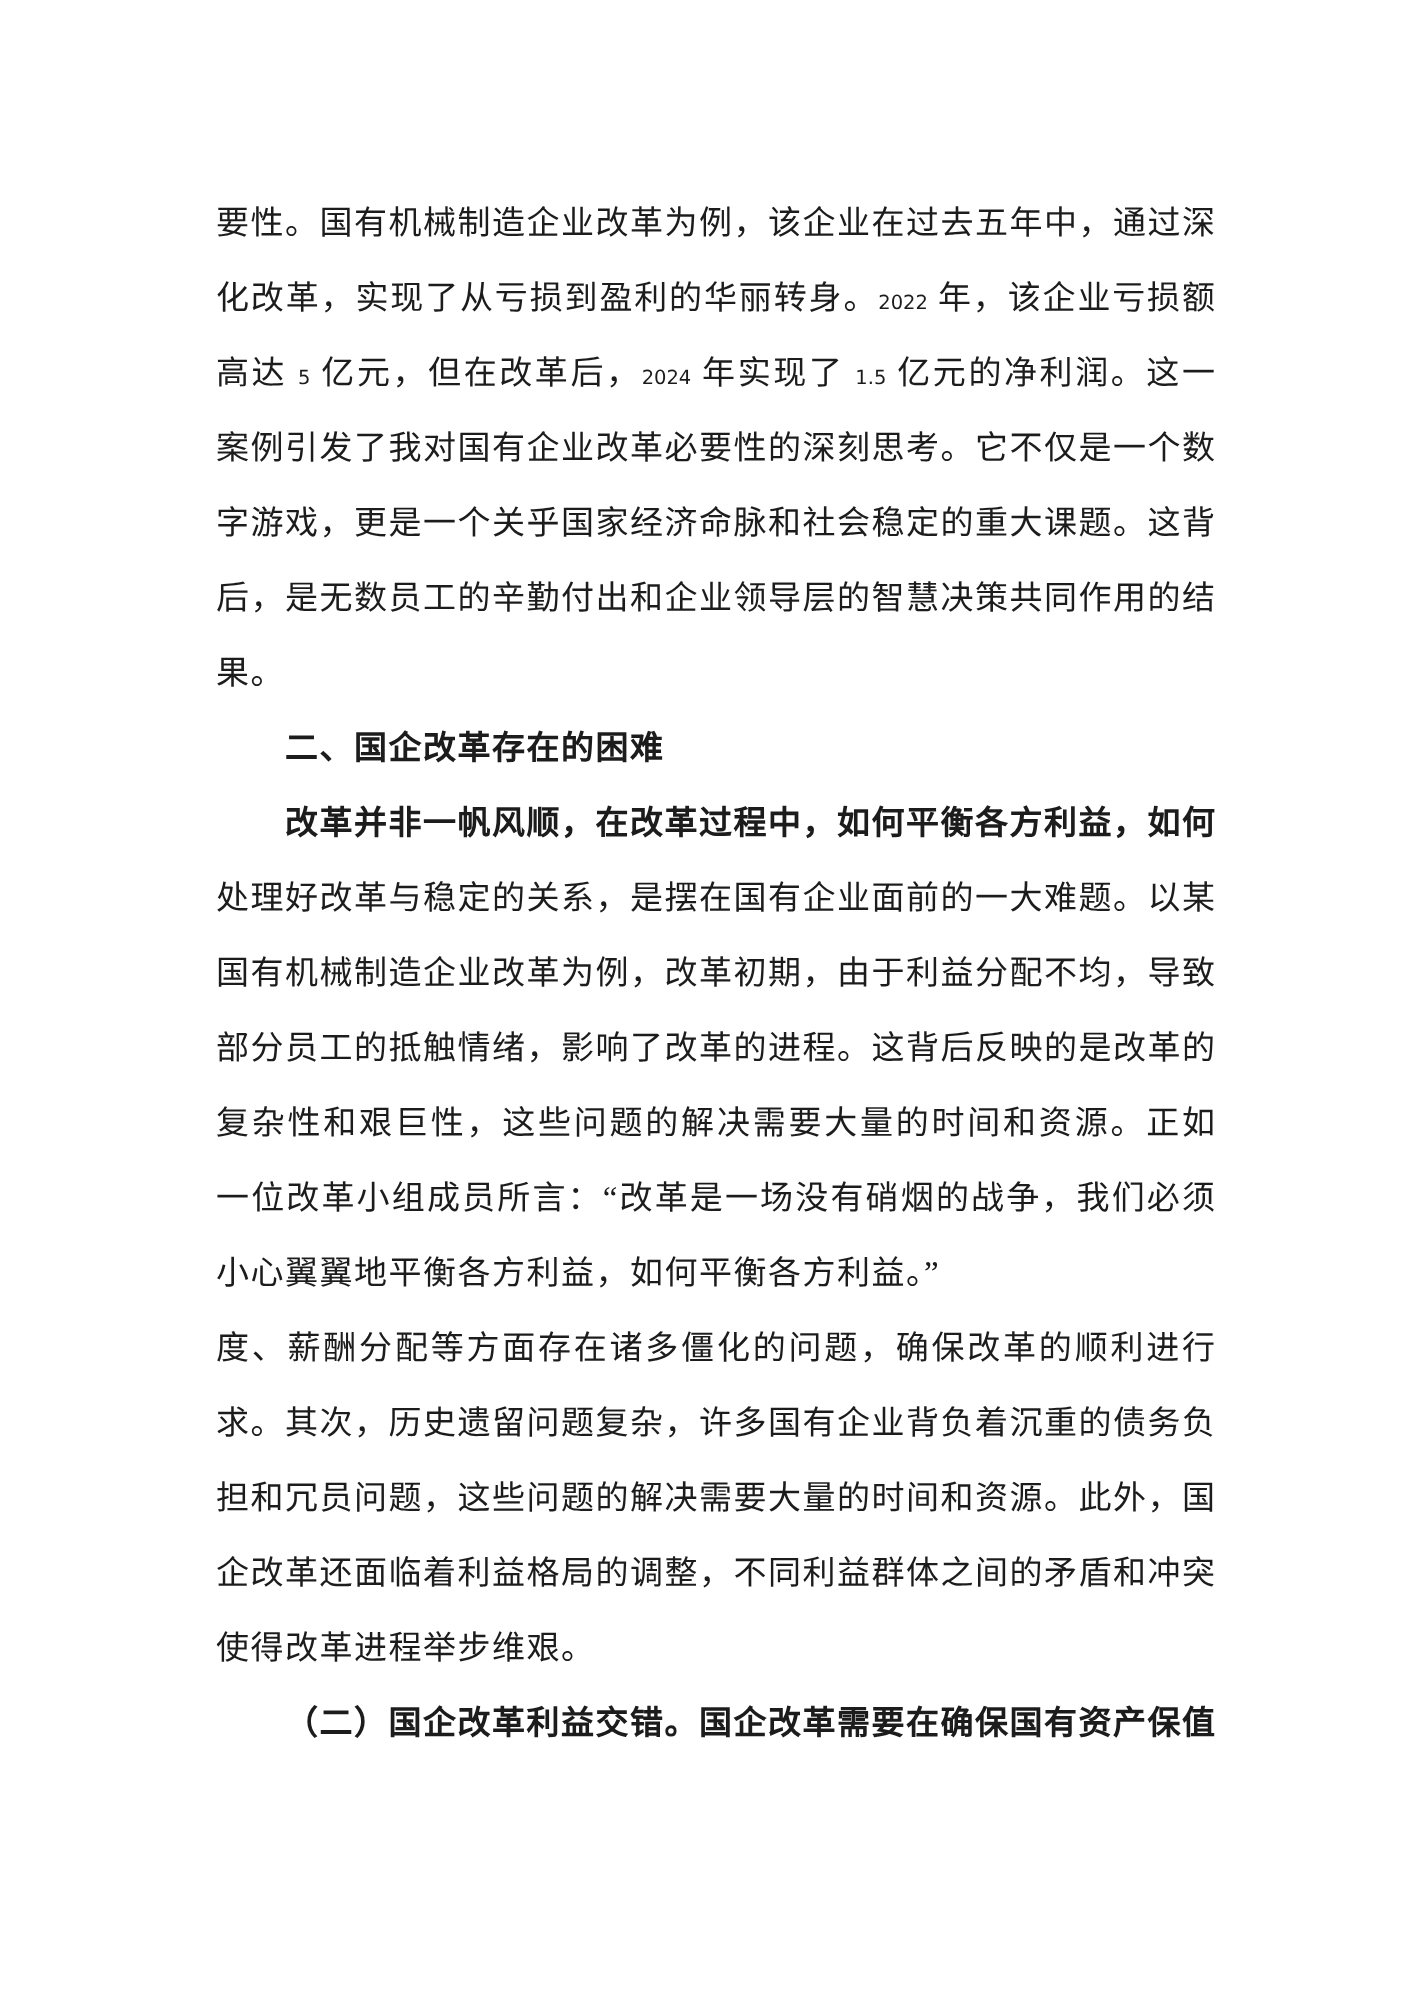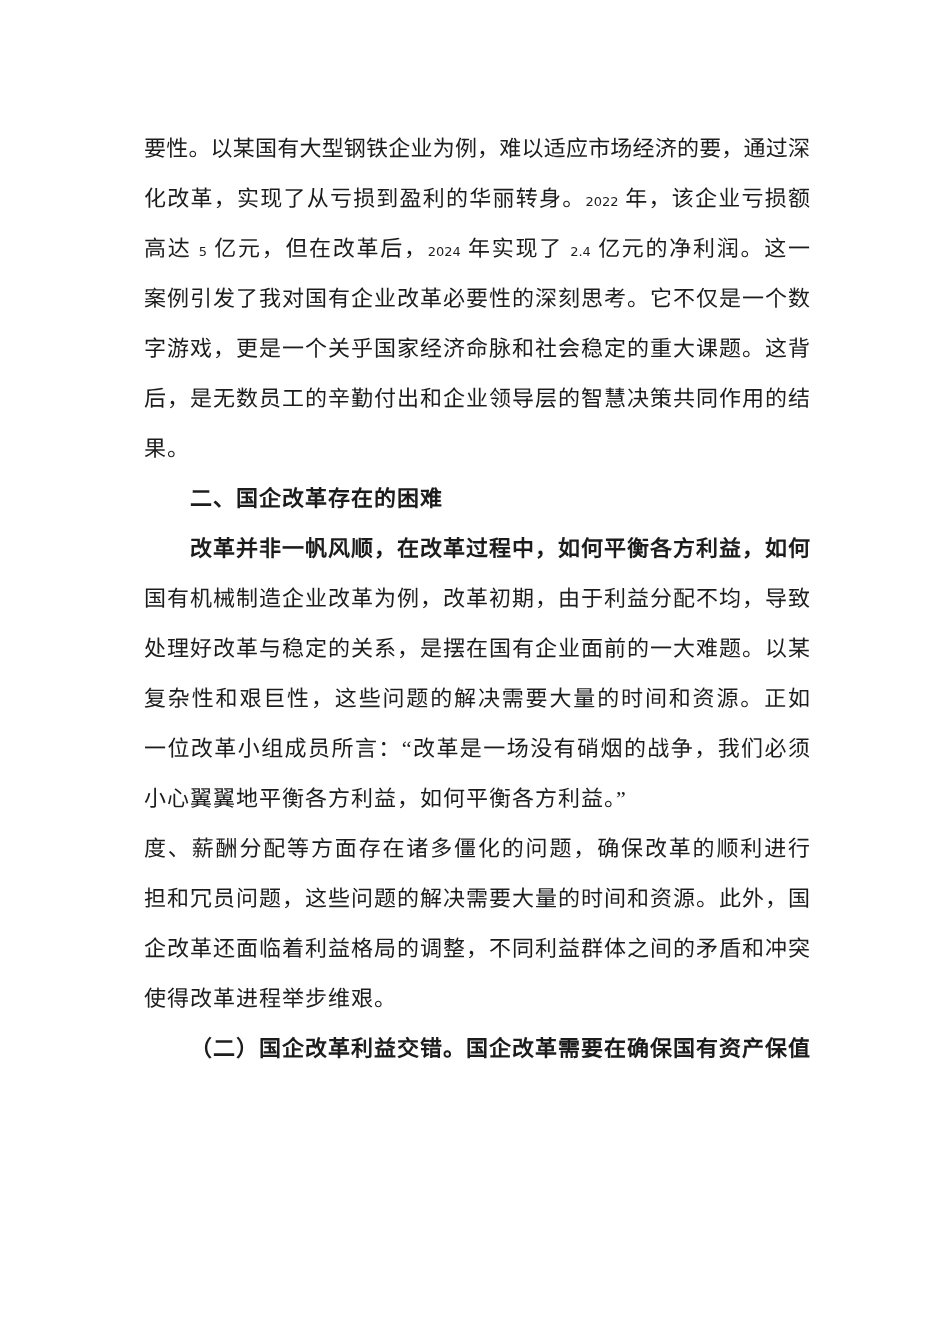--- a/index.html
+++ b/index.html
@@ -42,33 +42,35 @@
     font-family: "DejaVu Sans", "Liberation Sans", sans-serif;
     font-size: 13px;
     letter-spacing: 0;
   }
 </style>
 </head>
 <body>
 
 <div class="page">
   <div class="text-block">
-      <div class="line justify">要性。以某国有大型钢铁企业为例，难以适应市场经济的要，通过深</div>
+      <div class="line justify">要性。国有机械制造企业改革为例，该企业在过去五年中，通过深</div>
       <div class="line justify">化改革，实现了从亏损到盈利的华丽转身。<span class="num">2022</span> 年，该企业亏损额</div>
-      <div class="line justify">高达 <span class="num">5</span> 亿元，但在改革后，<span class="num">2024</span> 年实现了 <span class="num">2.4</span> 亿元的净利润。这一</div>
+      <div class="line justify">高达 <span class="num">5</span> 亿元，但在改革后，<span class="num">2024</span> 年实现了 <span class="num">1.5</span> 亿元的净利润。这一</div>
       <div class="line justify">案例引发了我对国有企业改革必要性的深刻思考。它不仅是一个数</div>
       <div class="line justify">字游戏，更是一个关乎国家经济命脉和社会稳定的重大课题。这背</div>
       <div class="line justify">后，是无数员工的辛勤付出和企业领导层的智慧决策共同作用的结</div>
       <div class="line">果。</div>
       <div class="line indent">二、国企改革存在的困难</div>
       <div class="line justify indent">改革并非一帆风顺，在改革过程中，如何平衡各方利益，如何</div>
+      <div class="line justify">处理好改革与稳定的关系，是摆在国有企业面前的一大难题。以某</div>
       <div class="line justify">国有机械制造企业改革为例，改革初期，由于利益分配不均，导致</div>
-      <div class="line justify">处理好改革与稳定的关系，是摆在国有企业面前的一大难题。以某</div>
+      <div class="line justify">部分员工的抵触情绪，影响了改革的进程。这背后反映的是改革的</div>
       <div class="line justify">复杂性和艰巨性，这些问题的解决需要大量的时间和资源。正如</div>
       <div class="line justify">一位改革小组成员所言：“改革是一场没有硝烟的战争，我们必须</div>
       <div class="line">小心翼翼地平衡各方利益，如何平衡各方利益。”</div>
       <div class="line justify">度、薪酬分配等方面存在诸多僵化的问题，确保改革的顺利进行</div>
+      <div class="line justify">求。其次，历史遗留问题复杂，许多国有企业背负着沉重的债务负</div>
       <div class="line justify">担和冗员问题，这些问题的解决需要大量的时间和资源。此外，国</div>
       <div class="line justify">企改革还面临着利益格局的调整，不同利益群体之间的矛盾和冲突</div>
       <div class="line">使得改革进程举步维艰。</div>
       <div class="line justify indent">（二）国企改革利益交错。国企改革需要在确保国有资产保值</div>
     </div>
 </div>
 
 </body></html>

